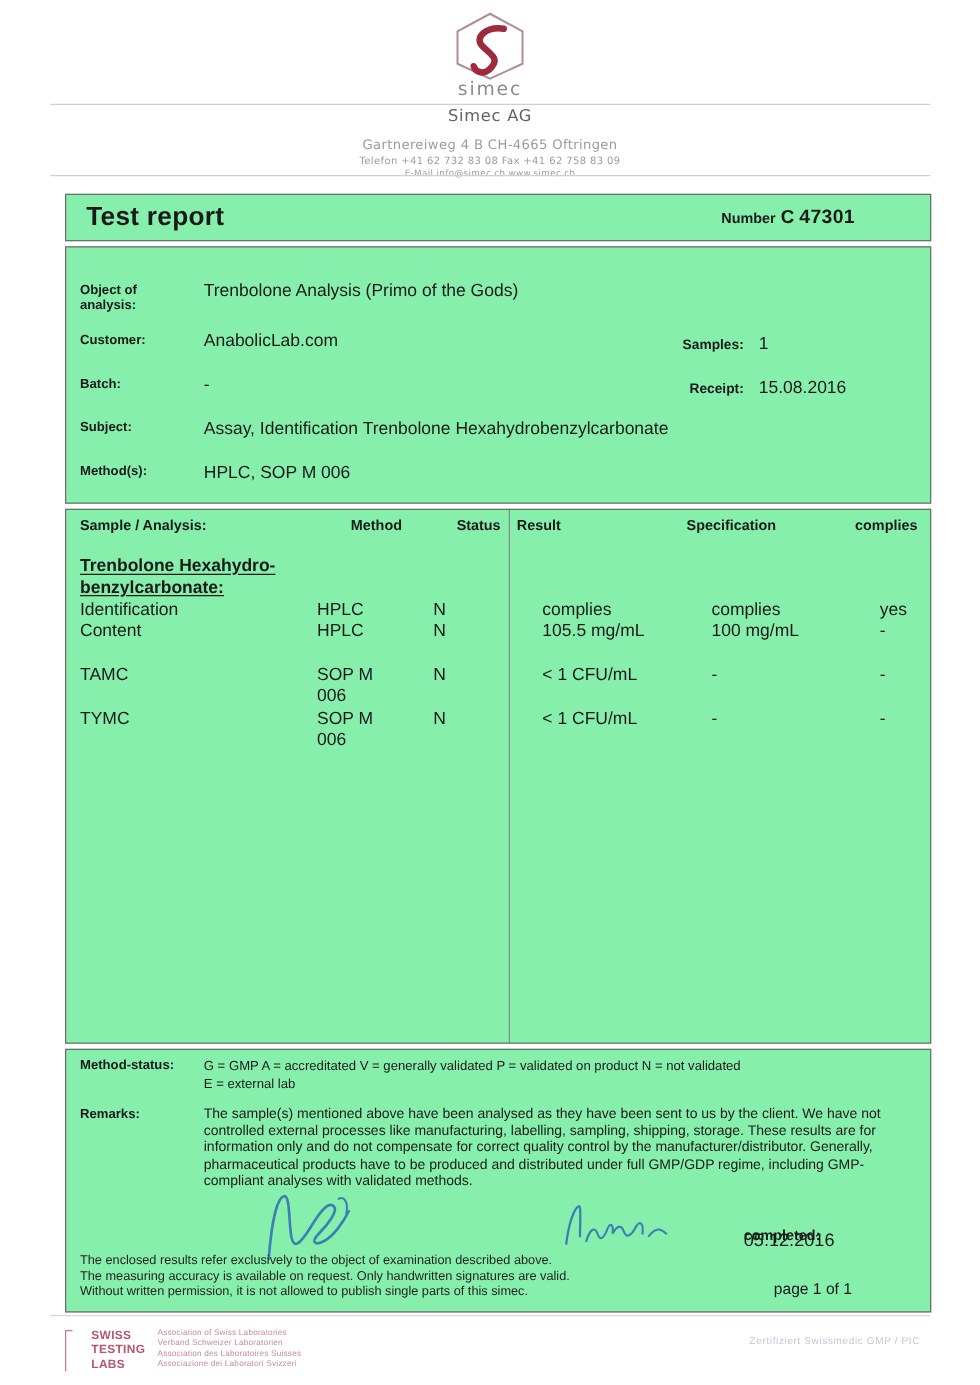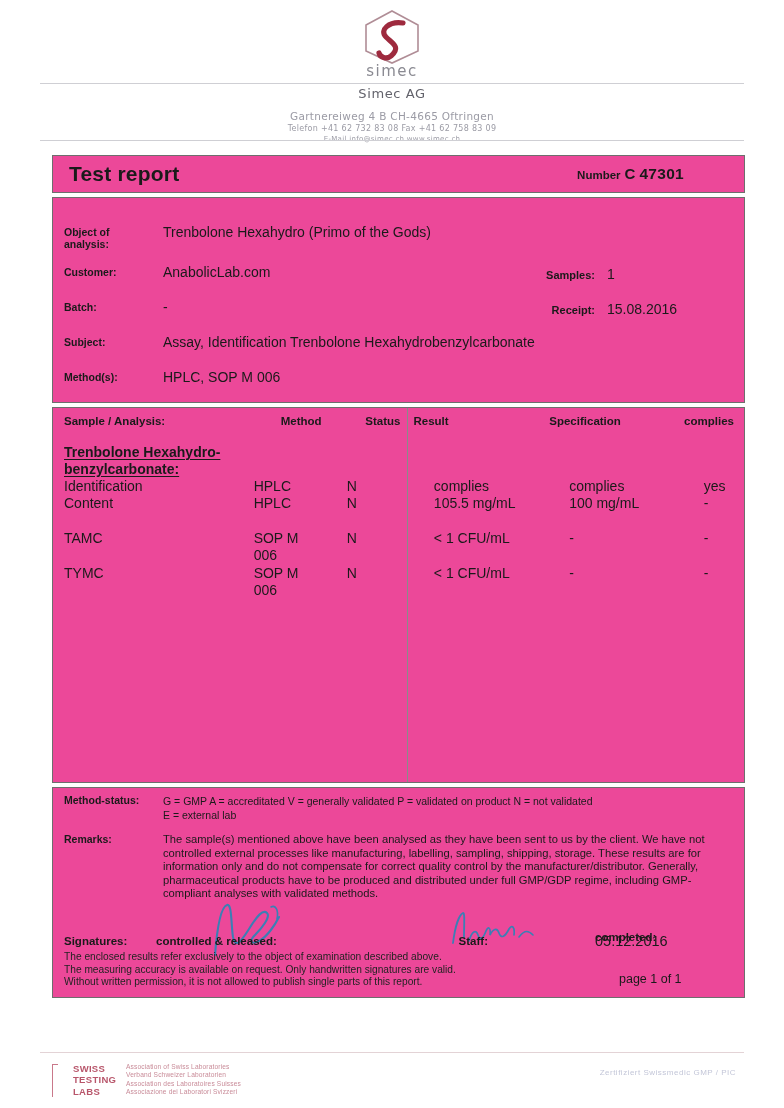--- a/index.html
+++ b/index.html
@@ -62,21 +62,21 @@
   
   .report {
     position: absolute;
     left: 52px;
     top: 155px;
     width: 693px;
     border: 1px solid #ululu;
   }
   .block {
     border: 1.2px solid #6e6e6e;
-    background: #ec4899;
+    background: #86efac;
     box-sizing: border-box;
   }
   .block + .block { margin-top: 4px; }
 
   
   .titlebar {
     height: 38px;
     display: flex;
     align-items: center;
     justify-content: space-between;
@@ -133,21 +133,21 @@
   .meta-right .rlabel { width: 86px; text-align: right; }
   .meta-right .rvalue {
     font-size: 14px;
     font-weight: normal;
     padding-left: 12px;
   }
 
   
   .results {
     position: relative;
-    height: 376px;
+    height: 428px;
   }
   .res-head {
     display: flex;
     align-items: center;
     height: 21px;
     font-size: 11.5px;
     font-weight: bold;
     border-bottom: 0;
     padding-top: 2px;
   }
@@ -346,21 +346,21 @@
     </div>
   </div>
 
   <div class="block meta">
 
     <div class="meta-row">
       <div class="meta-label">
         <span>Object of</span>
         <span class="l2">analysis:</span>
       </div>
-      <div class="meta-value">Trenbolone Hexahydro (Primo of the Gods)</div>
+      <div class="meta-value">Trenbolone Analysis (Primo of the Gods)</div>
     </div>
 
     <div class="meta-row" style="margin-top:6px;">
       <div class="meta-label">Customer:</div>
       <div class="meta-value">AnabolicLab.com</div>
       <div class="meta-right">
         <span class="rlabel">Samples:</span>
         <span class="rvalue">1</span>
       </div>
     </div>
@@ -463,30 +463,25 @@
         <path d="M10 56 C12 30, 16 8, 22 6 C27 4, 26 26, 28 38 C30 48, 34 46, 44 30 C52 17, 58 10, 62 14 C66 18, 56 30, 50 36 C44 42, 46 46, 54 42 C62 38, 70 26, 74 18" fill="none" stroke="#3b7fb5" stroke-width="2.1" stroke-linecap="round"></path>
         <path d="M66 8 C70 6, 74 10, 72 20" fill="none" stroke="#3b7fb5" stroke-width="1.6" stroke-linecap="round"></path>
       </svg>
 
       <svg class="sig-ink" style="left:392px; top:-2px;" width="100" height="48" viewBox="0 0 100 48">
         <path d="M8 36 C10 20, 14 8, 18 6 C20 5, 19 18, 19 30" fill="none" stroke="#3b7fb5" stroke-width="1.8" stroke-linecap="round"></path>
         <path d="M24 34 C27 24, 31 22, 33 28 C35 34, 38 32, 41 24 C43 19, 46 20, 45 28 C48 22, 52 20, 54 26 C56 32, 60 30, 64 22 C67 17, 70 20, 69 28" fill="none" stroke="#3b7fb5" stroke-width="1.7" stroke-linecap="round"></path>
         <path d="M74 30 C80 22, 84 24, 88 28" fill="none" stroke="#3b7fb5" stroke-width="1.6" stroke-linecap="round"></path>
       </svg>
 
-      <div class="sig-row">
-        <div class="sig-lab1">Signatures:</div>
-        <div class="sig-lab2">controlled &amp; released:</div>
-        <div class="sig-lab3">Staff:</div>
-      </div>
 
       <div class="disclaimer">
         <div>The enclosed results refer exclusively to the object of examination described above.</div>
         <div>The measuring accuracy is available on request. Only handwritten signatures are valid.</div>
-        <div>Without written permission, it is not allowed to publish single parts of this report.</div>
+        <div>Without written permission, it is not allowed to publish single parts of this simec.</div>
       </div>
 
       <div class="completed-lab">completed:</div>
       <div class="completed-date">05.12.2016</div>
       <div class="page-of">page 1 of 1</div>
     </div>
 
   </div>
 </div>
 

